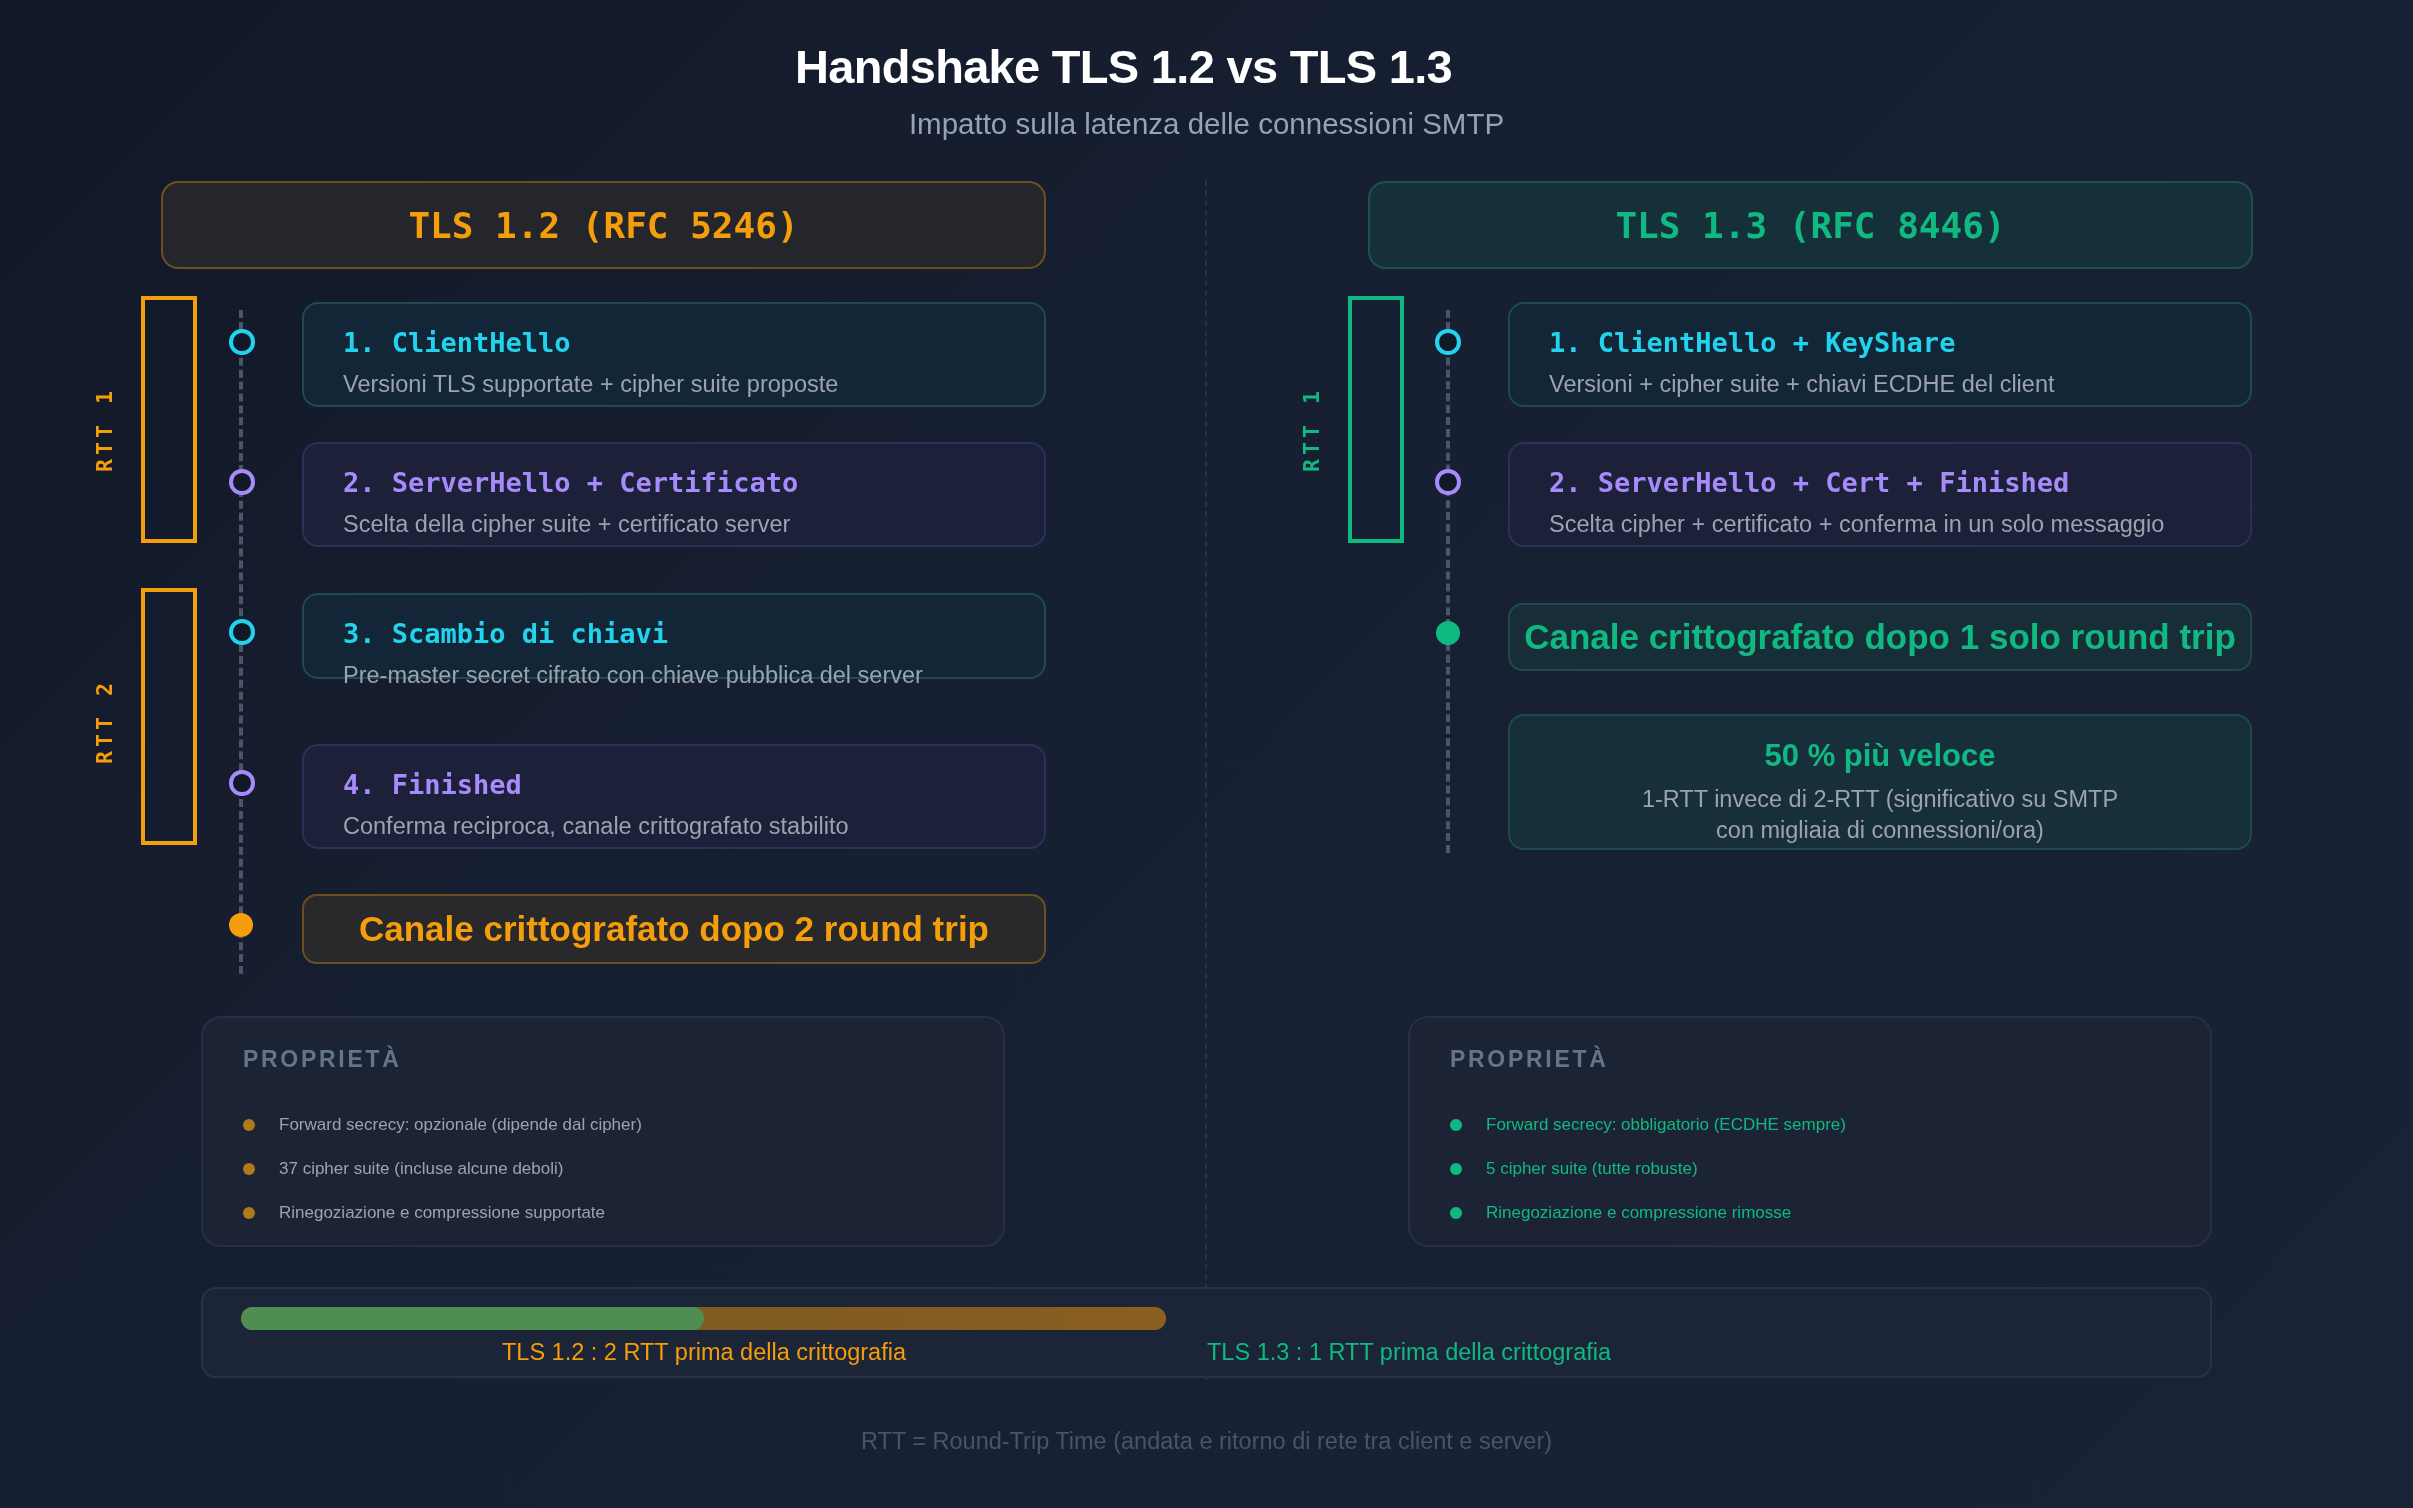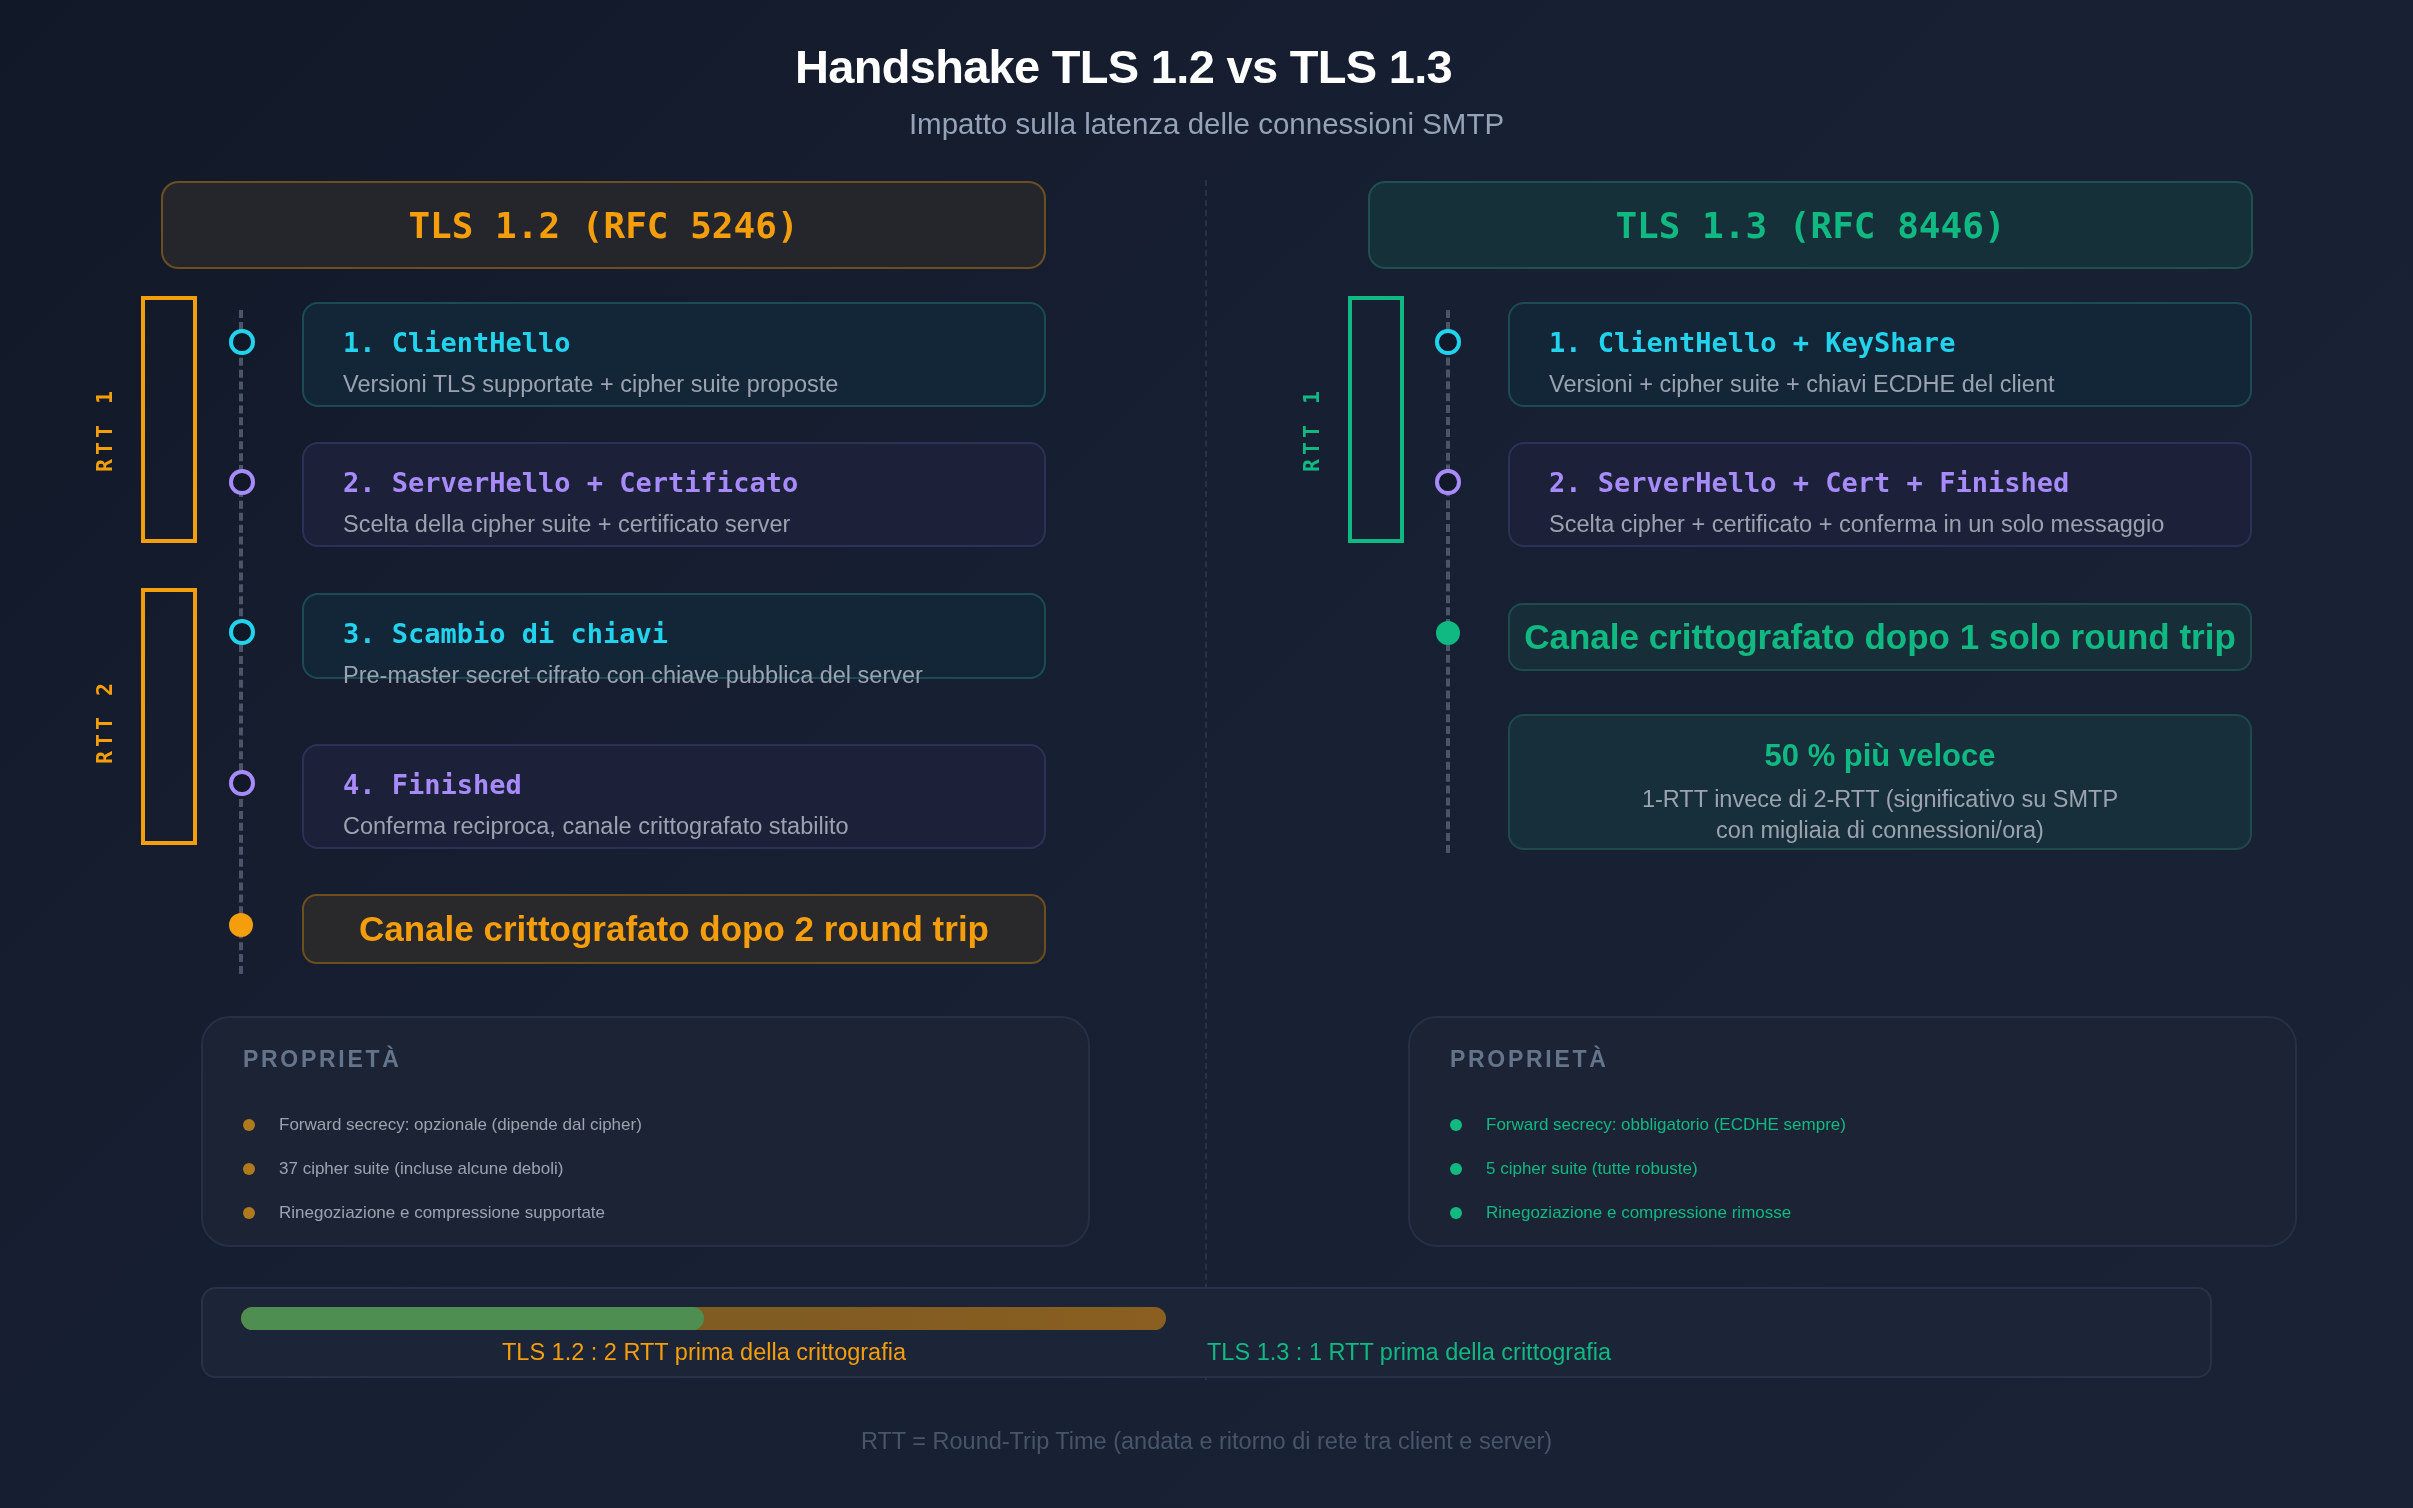--- a/index.html
+++ b/index.html
@@ -68,21 +68,21 @@
   .result.green { background: #172e38; border: 2px solid #1e4a4a; color: #10b981; }
 
   .speed {
     width: 744px; border-radius: 16px; background: #172e3b; border: 2px solid #1e4a4a;
     text-align: center; padding-top: 20px;
   }
   .speed .s-title { font-size: 31px; font-weight: bold; color: #10b981; line-height: 40px; }
   .speed .s-desc { font-size: 23.5px; color: #9ca3af; line-height: 31px; margin-top: 8px; }
 
   .props {
-    width: 889px; height: 231px; border-radius: 29px;
+    width: 804px; height: 231px; border-radius: 20px;
     background: #1b2335; border: 2px solid #263044;
     padding: 28px 0 0 40px;
   }
   .props .p-head { font-size: 23px; letter-spacing: 2.7px; color: #64748b; font-weight: bold; }
   .props ul { list-style: none; margin-top: 29.5px; }
   .props li { display: flex; align-items: center; font-size: 17px; height: 44px; }
   .props .dot { width: 12px; height: 12px; border-radius: 50%; margin-right: 24px; flex: none; }
   .props.p12 li { color: #9ca3af; }
   .props.p12 .dot { background: #b07a1c; }
   .props.p13 li { color: #10b981; }

